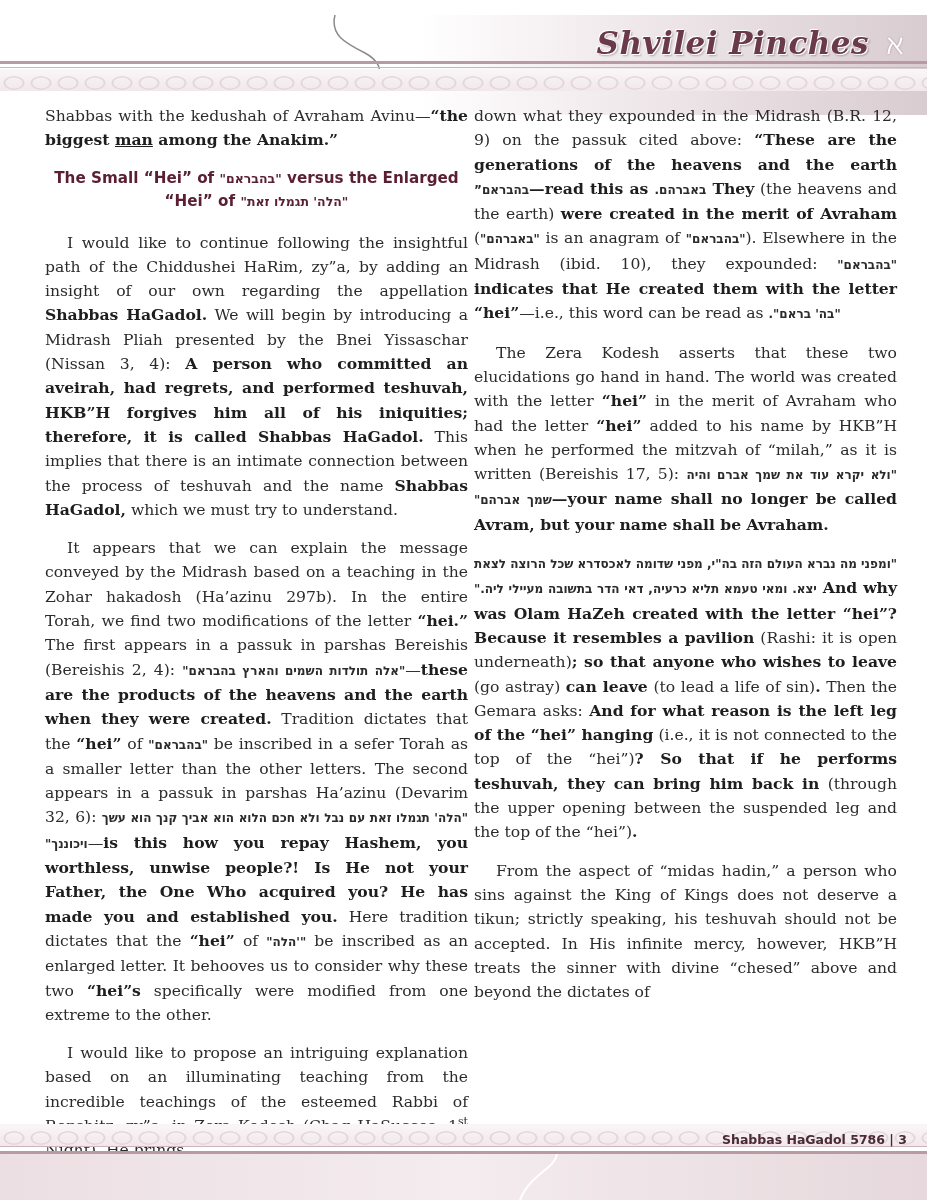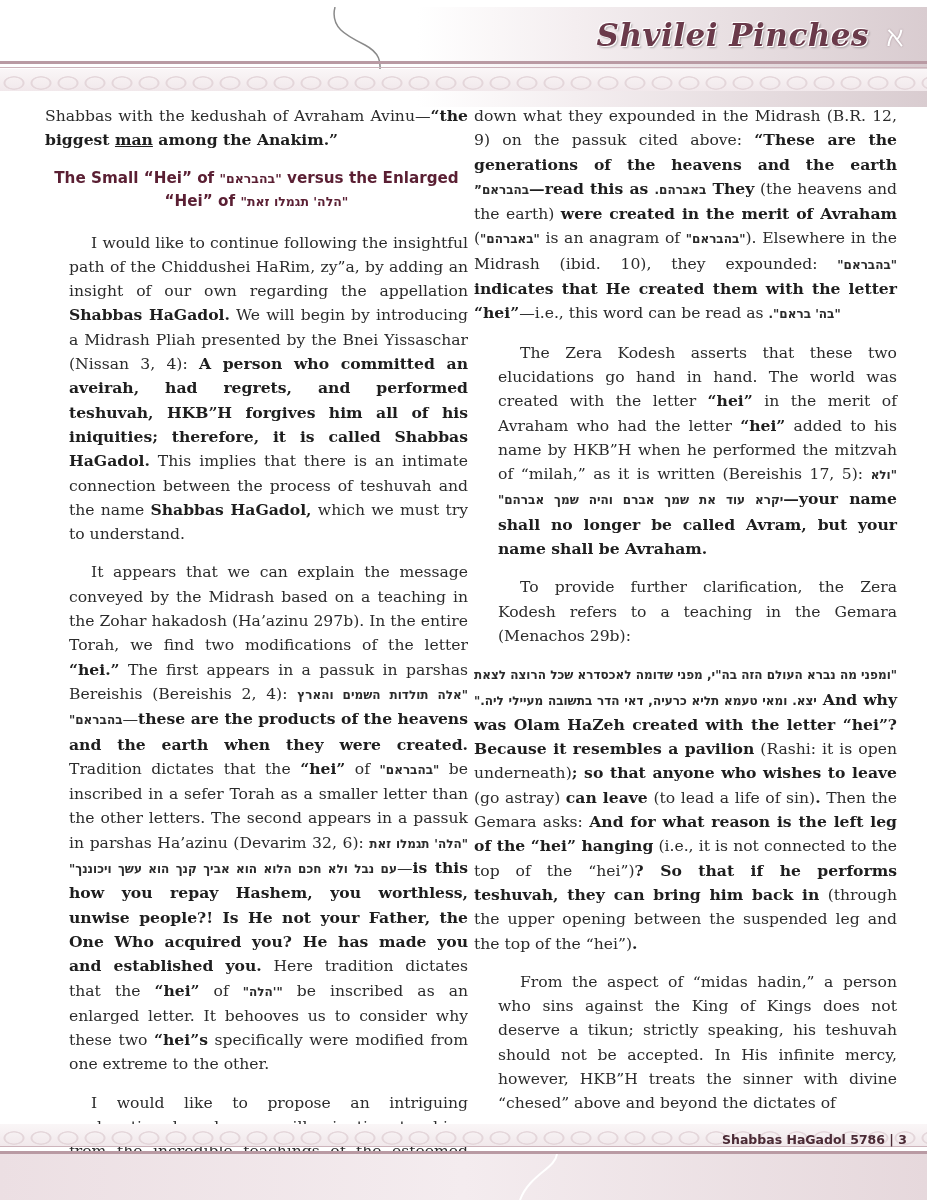--- a/index.html
+++ b/index.html
@@ -4,21 +4,21 @@
 <style>
   html, body { margin: 0; padding: 0; }
   body {
     width: 927px; height: 1200px; position: relative; overflow: hidden;
     background: #ffffff;
     font-family: "DejaVu Serif", "Liberation Serif", serif;
     color: #2b2b2b;
   }
   
   .header {
-    position: absolute; left: 0; top: 7px; width: 927px; height: 100px;
+    position: absolute; left: 0; top: 15px; width: 927px; height: 100px;
     background: linear-gradient(90deg, #ffffff 0%, #ffffff 45%, #f4eef0 62%, #d9ccd0 100%);
   }
   .header-curve { position: absolute; left: 0; top: 0; width: 927px; height: 70px; }
   .header-title {
     position: absolute; right: 58px; top: 10px;
     font-family: "DejaVu Serif", serif; font-weight: bold; font-style: italic;
     font-size: 31px; color: #6a3a4a;
     text-shadow: 1px 1px 0 #ffffff, -1px -1px 0 #ffffff, 2px 2px 2px rgba(0,0,0,0.25);
     letter-spacing: 0.5px;
   }
@@ -34,21 +34,21 @@
     background:
       radial-gradient(ellipse 14px 9px at 14px 14px, transparent 8px, #e4d6da 9px, #e4d6da 10px, transparent 11px) repeat-x,
       linear-gradient(180deg, #faf6f7, #f1e8eb);
     background-size: 27px 22px, 100% 100%;
   }
   
   .col { position: absolute; top: 104px; width: 423px; font-size: 15.6px; line-height: 24.3px; }
   .col.left { left: 45px; }
   .col.right { left: 474px; }
   .col p { margin: 0 0 14px 0; text-align: justify; text-indent: 0; }
-  .col p.indent { text-indent: 22px; margin-left: 24px; }
+  .col p.indent { text-indent: 22px; }
   .col p.cont { text-indent: 0; }
   b { color: #1e1e1e; }
   .heb { font-family: "DejaVu Sans", sans-serif; font-weight: bold; font-size: 12px; direction: rtl; unicode-bidi: isolate; }
   .heading {
     font-family: "DejaVu Sans", sans-serif; font-weight: bold; color: #5a1f33;
     font-size: 15.2px; line-height: 23px; text-align: center; margin: 6px 0 18px 0;
   }
   .heading .heb { font-size: 12.5px; color: #5a1f33; }
   .u { text-decoration: underline; }
   sup { font-size: 11px; line-height: 0; }
@@ -94,23 +94,20 @@
   </p>
 </div>
 
 <div class="col right">
   <p class="cont">
     <span>down what they expounded in the Midrash (B.R. 12, 9) on the passuk cited above: </span><b>“These are the generations of the heavens and the earth </b><span class="heb">בהבראם”</span><b>—read this as </b><span class="heb">באברהם.</span><b> They</b><span> (the heavens and the earth) </span><b>were created in the merit of Avraham</b><span> (</span><span class="heb">"באברהם"</span><span> is an anagram of </span><span class="heb">"בהבראם"</span><span>). Elsewhere in the Midrash (ibid. 10), they expounded: </span><span class="heb">"בהבראם"</span><b> indicates that He created them with the letter “hei”</b><span>—i.e., this word can be read as </span><span class="heb">"בה' בראם".</span>
   </p>
   <p class="indent">
     <span>The Zera Kodesh asserts that these two elucidations go hand in hand. The world was created with the letter </span><b>“hei”</b><span> in the merit of Avraham who had the letter </span><b>“hei”</b><span> added to his name by HKB”H when he performed the mitzvah of “milah,” as it is written (Bereishis 17, 5): </span><span class="heb">"ולא יקרא עוד את שמך אברם והיה שמך אברהם"</span><b>—your name shall no longer be called Avram, but your name shall be Avraham.</b>
   </p>
-  <p class="indent">
-    <span>To provide further clarification, the Zera Kodesh refers to a teaching in the Gemara (Menachos 29b):</span>
-  </p>
   <p class="cont">
     <span class="heb">"ומפני מה נברא העולם הזה בה"י, מפני שדומה לאכסדרא שכל הרוצה לצאת יצא. ומאי טעמא תליא כרעיה, דאי הדר בתשובה מעיילי ליה."</span><b> And why was Olam HaZeh created with the letter “hei”? Because it resembles a pavilion</b><span> (Rashi: it is open underneath)</span><b>; so that anyone who wishes to leave</b><span> (go astray) </span><b>can leave</b><span> (to lead a life of sin)</span><b>.</b><span> Then the Gemara asks: </span><b>And for what reason is the left leg of the “hei” hanging</b><span> (i.e., it is not connected to the top of the “hei”)</span><b>? So that if he performs teshuvah, they can bring him back in</b><span> (through the upper opening between the suspended leg and the top of the “hei”)</span><b>.</b>
   </p>
   <p class="indent">
     <span>From the aspect of “midas hadin,” a person who sins against the King of Kings does not deserve a tikun; strictly speaking, his teshuvah should not be accepted. In His infinite mercy, however, HKB”H treats the sinner with divine “chesed” above and beyond the dictates of</span>
   </p>
 </div>
 
 <div class="ornament" style="top:1124px;"></div>
 <div class="rule-thin" style="top:1146px;"></div>

